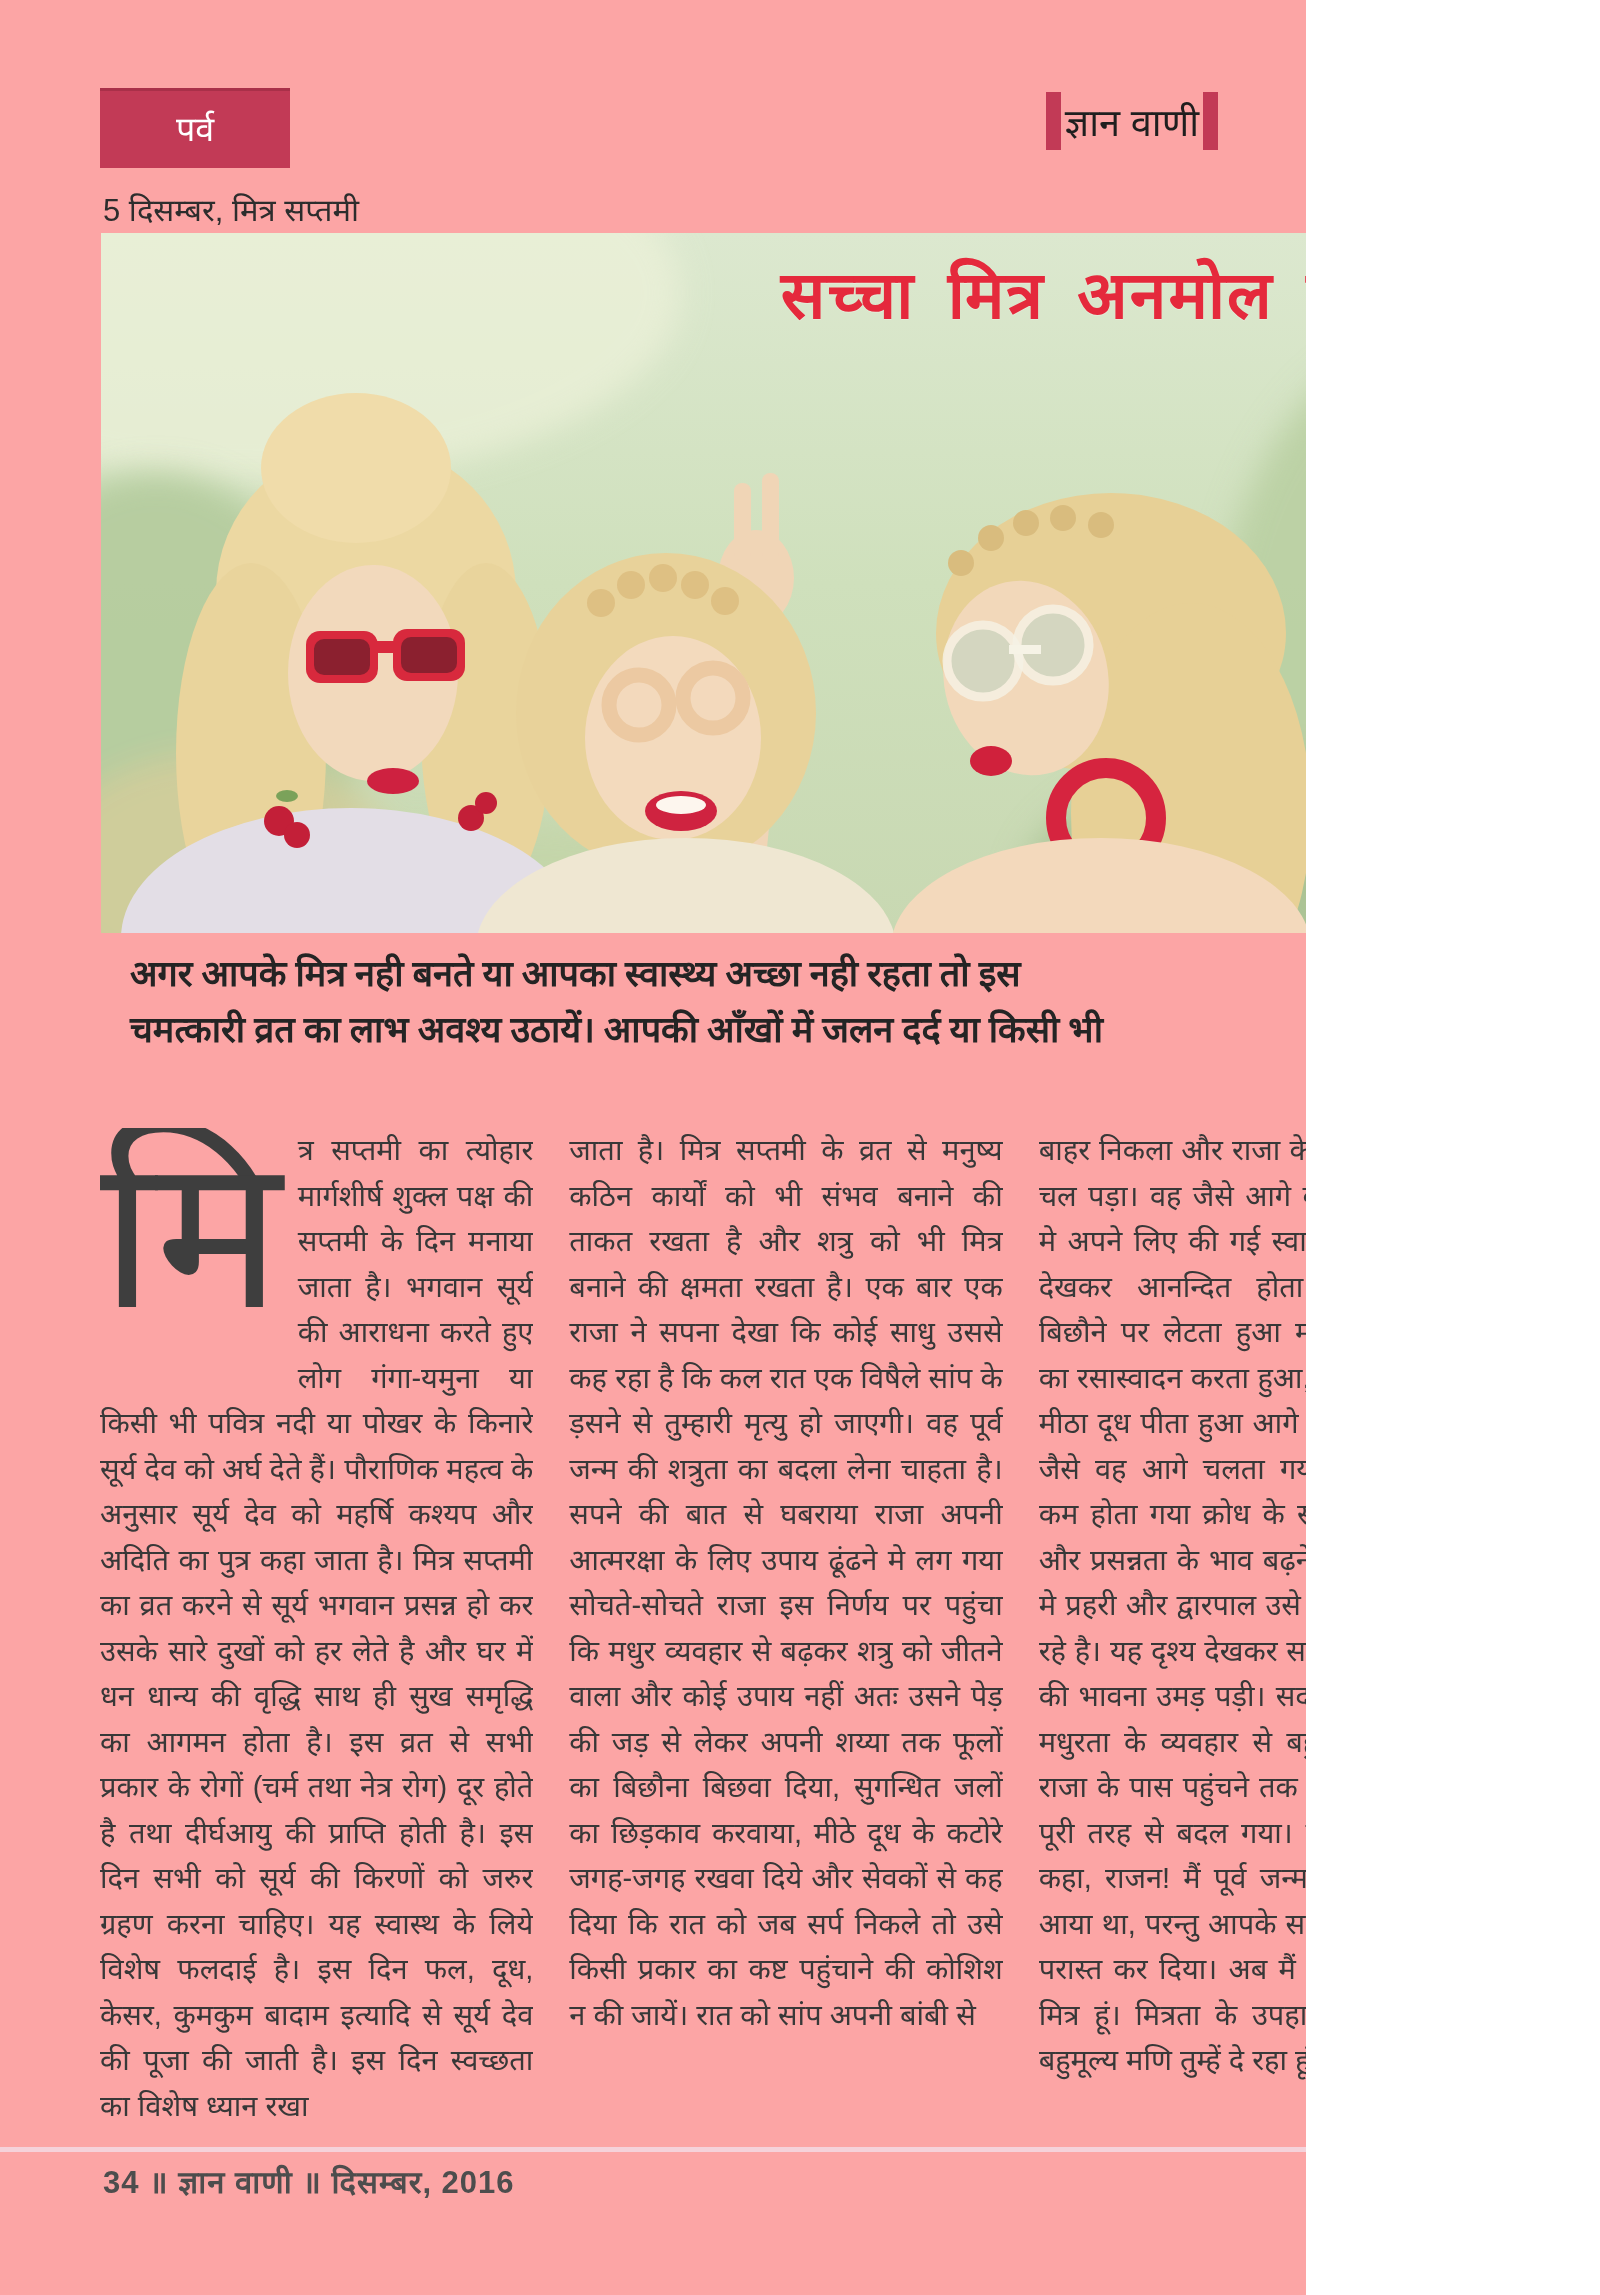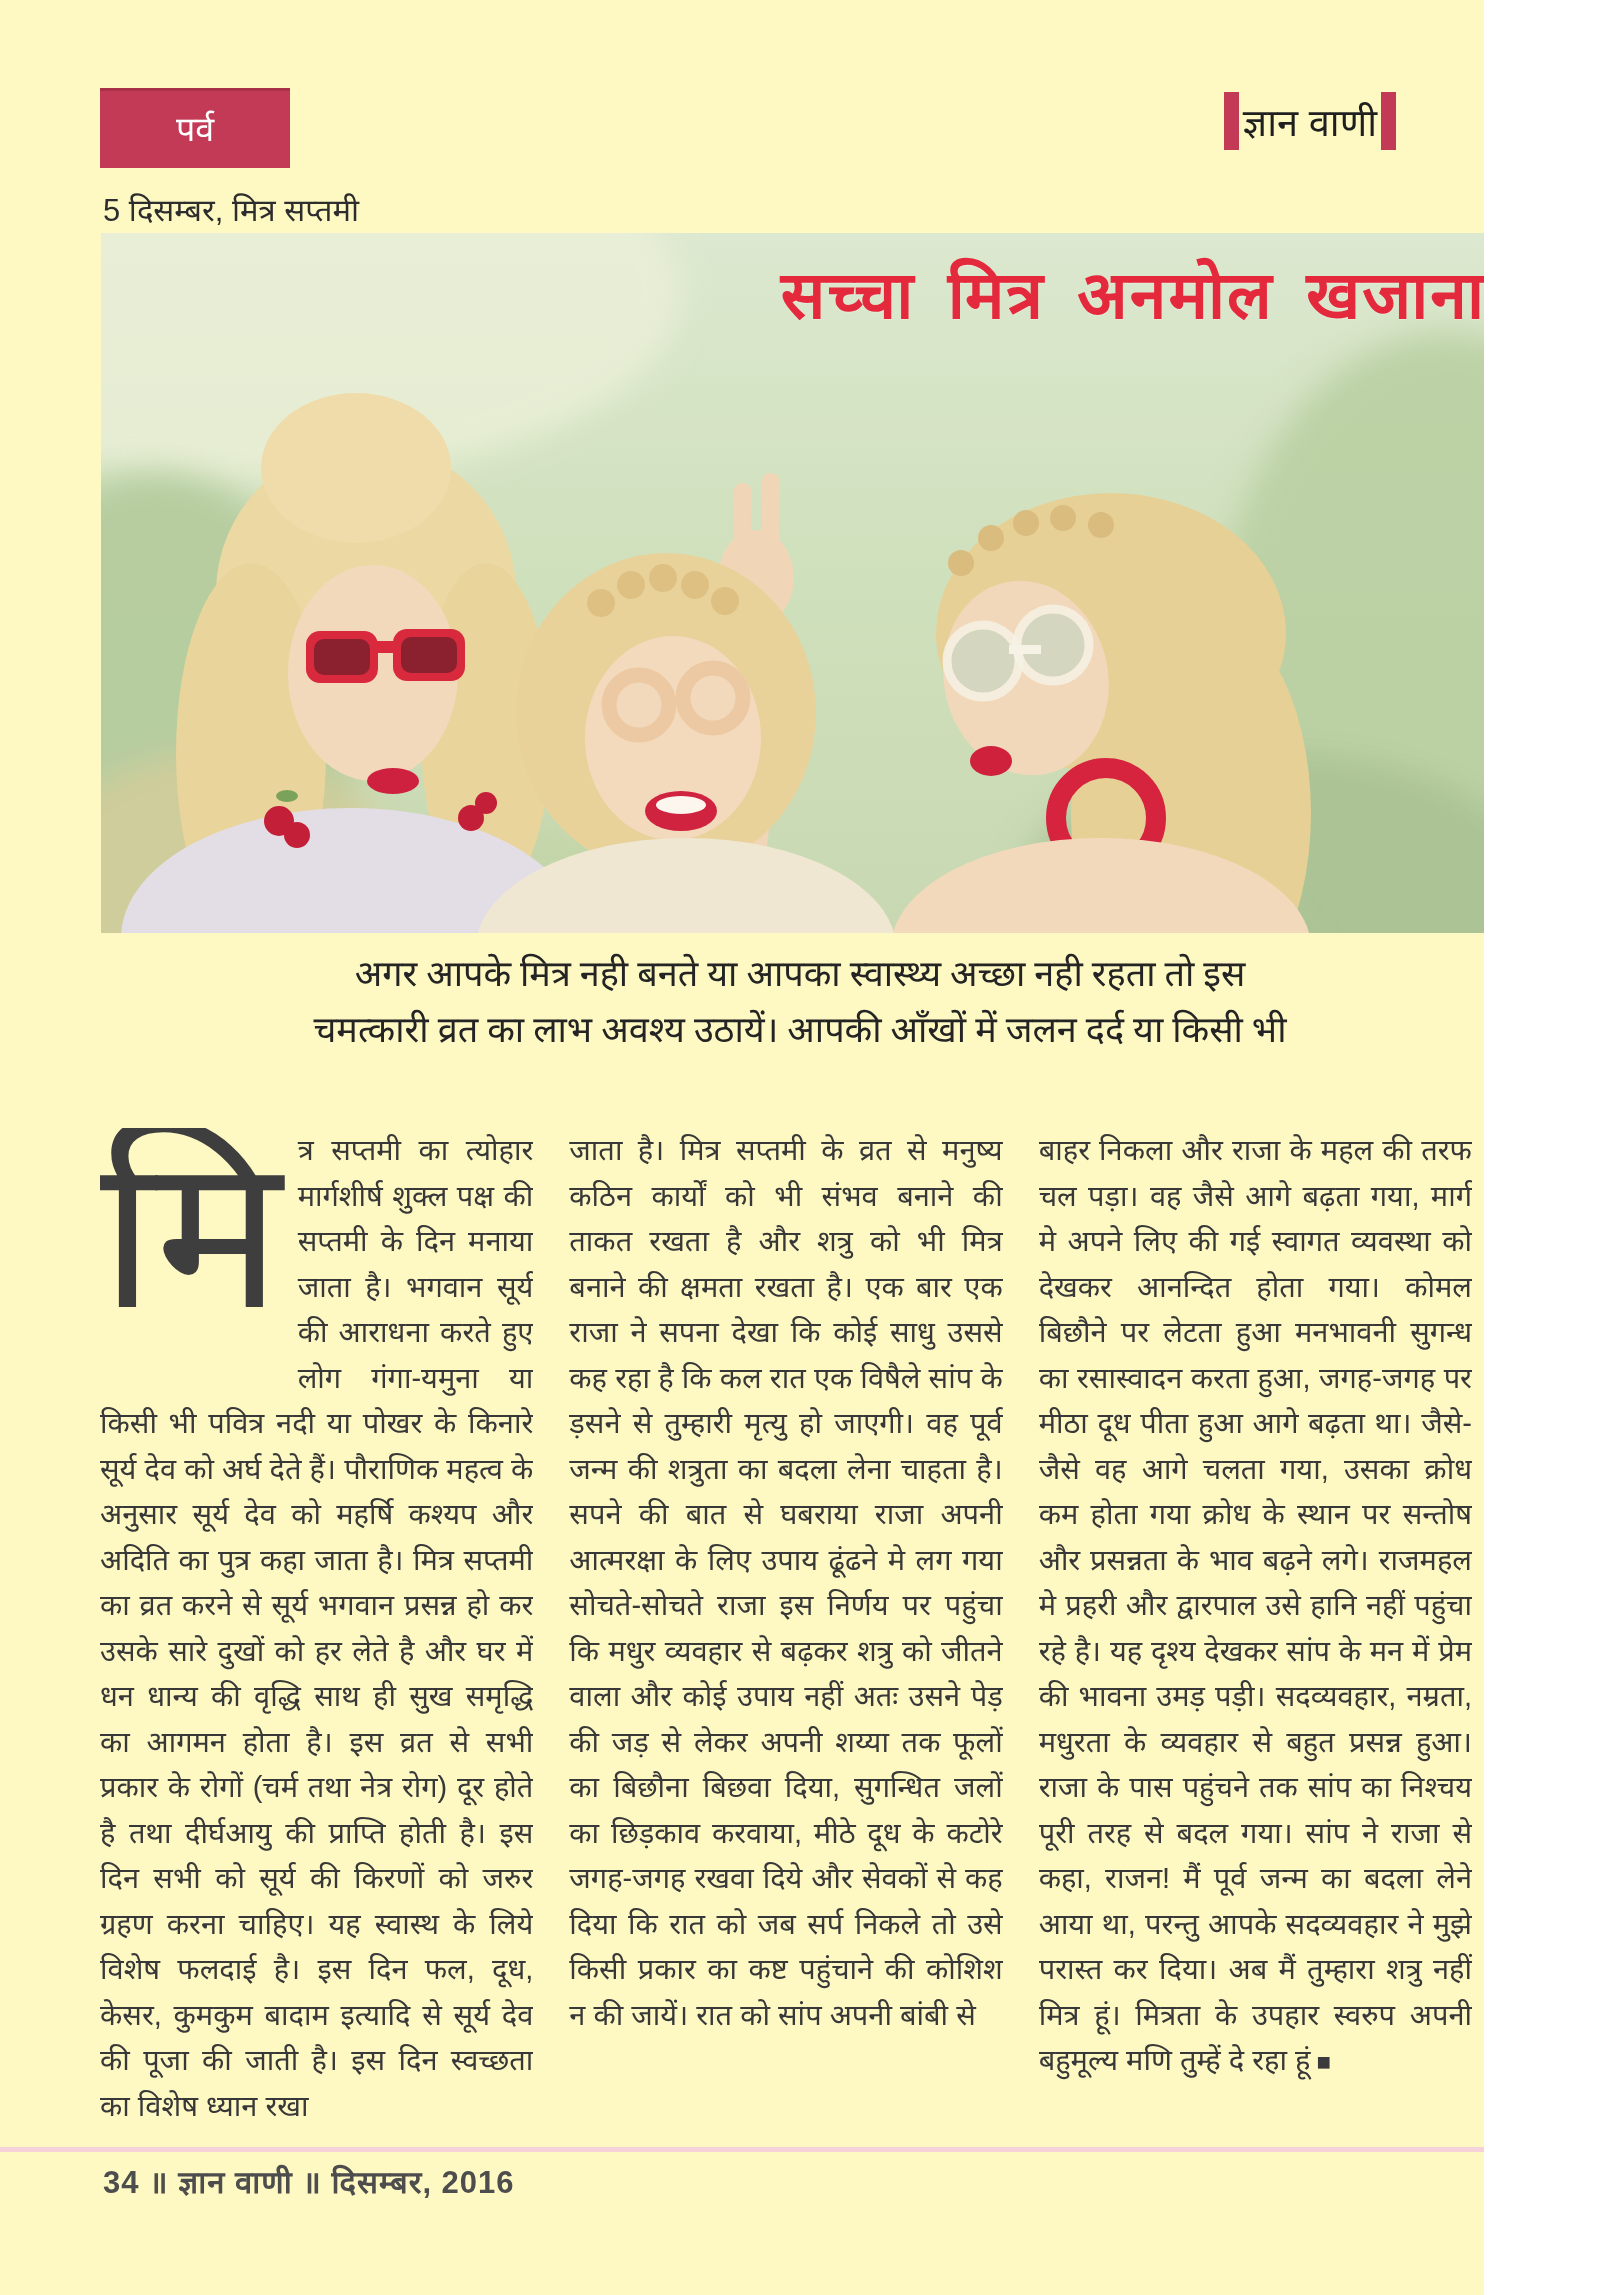--- a/index.html
+++ b/index.html
@@ -1,19 +1,19 @@
 <!DOCTYPE html>
 <html><head>
 <meta charset="utf-8">
 <style>
   html,body{margin:0;padding:0;background:#ffffff;}
   .page{
     position:relative;
-    width:1484px;height:2295px;
-    background:#fef9c3;
+    width:1306px;height:2295px;
+    background:#fca5a5;
     font-family:"Liberation Sans", sans-serif;
     overflow:hidden;
   }
   
   .tag-box{
     position:absolute;left:100px;top:88px;
     width:190px;height:80px;
     background:#c23a56;
     display:flex;align-items:center;justify-content:center;
     color:#ffffff;font-size:34px;
@@ -40,23 +40,23 @@
     text-align:right;
     font-size:66px;font-weight:bold;color:#e5293c;
     letter-spacing:2px;
     font-family:"Liberation Serif", serif;
     text-shadow:0 1px 0 rgba(255,255,255,0.25);
     word-spacing:14px;
   }
   
   .intro{
     position:absolute;left:130px;top:946px;width:1340px;
-    text-align:center;color:#242424;
+    color:#242424;
     font-family:"Liberation Serif", serif;
-    font-weight:normal;font-size:36px;line-height:56px;
+    font-weight:bold;font-size:36px;line-height:56px;
   }
   
   .columns{
     position:absolute;left:100px;top:1128px;
     width:1372px;height:992px;
     display:flex;gap:36px;
   }
   .col{
     flex:1;overflow:hidden;
     font-size:29px;line-height:45.5px;color:#383838;

